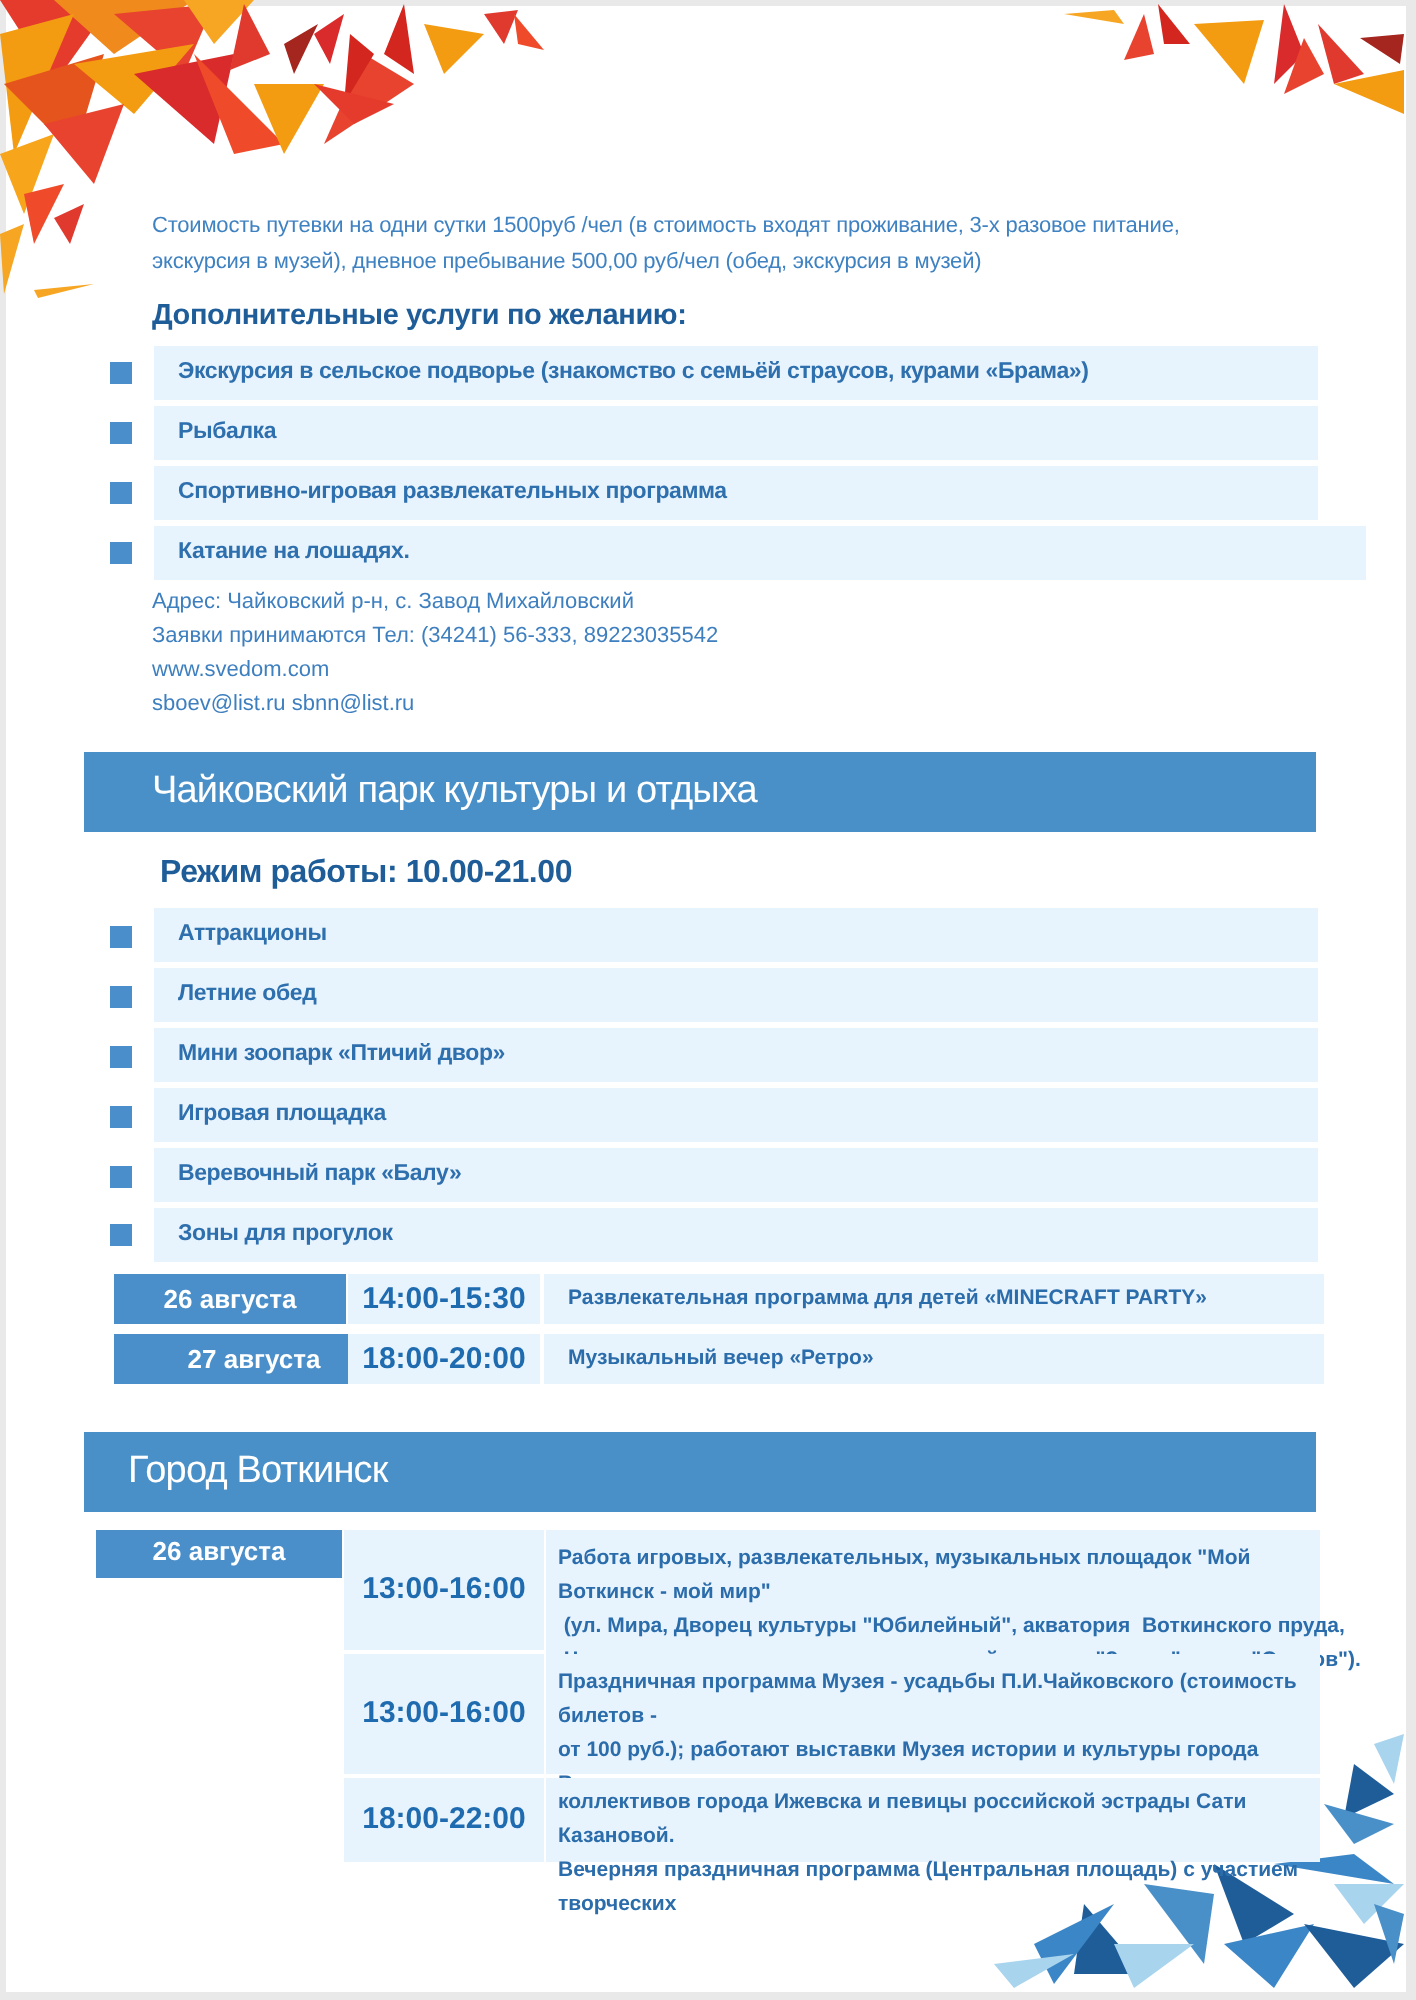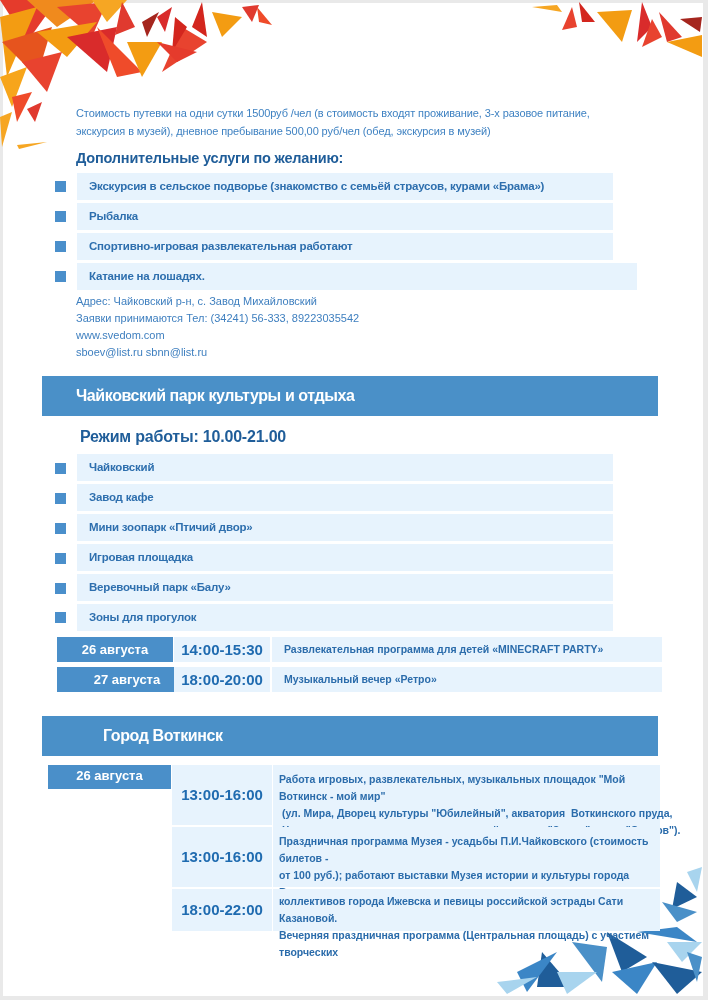--- a/index.html
+++ b/index.html
@@ -3,25 +3,25 @@
 <meta charset="utf-8">
 <style>
   html, body { margin:0; padding:0; background:#e9e9e9; }
   body { width:708px; height:1000px; position:relative; overflow:hidden; font-family:"Liberation Sans", sans-serif; }
   .page { position:absolute; left:3px; top:3px; width:700px; height:993px; background:#ffffff; overflow:hidden; }
   .deco { position:absolute; left:-3px; top:-3px; width:708px; height:1000px; pointer-events:none; }
   .txt { position:absolute; color:#3a7fbf; font-size:11px; line-height:18px; }
   .intro { left:76px; top:104px; width:560px; color:#3f82c2; font-size:11px; line-height:18px; letter-spacing:-0.1px; }
   .subhead { position:absolute; color:#1f5d99; font-weight:bold; font-size:14.5px; letter-spacing:-0.2px; }
   .bullet { position:absolute; left:55px; width:11px; height:11px; background:#4a8fcb; }
-  .row { position:absolute; left:77px; width:536px; height:27px; background:#e7f3fd; }
+  .row { position:absolute; left:77px; width:582px; height:27px; background:#e7f3fd; }
   .row span { position:absolute; left:12px; top:0; line-height:27px; font-size:11.5px; font-weight:bold; color:#2e6fae; letter-spacing:-0.2px; }
   .contact { left:76px; top:293px; font-size:11px; line-height:17px; color:#3e7fbf; }
   .banner { position:absolute; left:42px; width:616px; height:40px; background:#4a90c8; }
-  .banner span { position:absolute; left:34px; top:0; line-height:40px; color:#ffffff; font-weight:bold; font-size:16px; letter-spacing:-0.4px; }
+  .banner span { position:absolute; left:34px; top:0; line-height:40px; color:#ffffff; font-weight:normal; font-size:19px; letter-spacing:-0.4px; }
   .date { position:absolute; background:#4a8fc9; color:#fff; font-weight:bold; font-size:13px; text-align:center; }
   .time { position:absolute; background:#e7f3fd; color:#1f6bb0; font-weight:bold; font-size:15px; text-align:center; }
   .desc { position:absolute; background:#e7f3fd; color:#2b6cab; font-weight:bold; font-size:10.5px; }
 </style>
 </head>
 <body>
 
 <div class="page"></div>
 
 <svg class="deco" viewBox="0 0 708 1000">
@@ -94,21 +94,21 @@
   <div class="bullet" style="top:181px;"></div>
   <div class="row" style="top:173px;">
       <span>Экскурсия в сельское подворье (знакомство с семьёй страусов, курами «Брама»)</span>
     </div>
   <div class="bullet" style="top:211px;"></div>
   <div class="row" style="top:203px;">
       <span>Рыбалка</span>
     </div>
   <div class="bullet" style="top:241px;"></div>
   <div class="row" style="top:233px;">
-      <span>Спортивно-игровая развлекательная работают</span>
+      <span>Спортивно-игровая развлекательных программа</span>
     </div>
   <div class="bullet" style="top:271px;"></div>
   <div class="row" style="top:263px;padding-left:24px;">
       <span>Катание на лошадях.</span>
     </div>
 </div>
 
 <div class="txt contact">
   <div>Адрес: Чайковский р-н, с. Завод Михайловский</div>
   <div>Заявки принимаются Тел: (34241) 56-333, 89223035542</div>
@@ -117,25 +117,25 @@
 </div>
 
 <div class="banner" style="top:376px;">
   <span>Чайковский парк культуры и отдыха</span>
 </div>
 <div class="subhead" style="left:80px;top:428px;font-size:16px;">Режим работы: 10.00-21.00</div>
 
 <div>
   <div class="bullet" style="top:463px;"></div>
   <div class="row" style="top:454px;">
-      <span>Чайковский</span>
+      <span>Аттракционы</span>
     </div>
   <div class="bullet" style="top:493px;"></div>
   <div class="row" style="top:484px;">
-      <span>Завод кафе</span>
+      <span>Летние обед</span>
     </div>
   <div class="bullet" style="top:523px;"></div>
   <div class="row" style="top:514px;">
       <span>Мини зоопарк «Птичий двор»</span>
     </div>
   <div class="bullet" style="top:553px;"></div>
   <div class="row" style="top:544px;">
       <span>Игровая площадка</span>
     </div>
   <div class="bullet" style="top:583px;"></div>
@@ -152,21 +152,21 @@
   <div class="date" style="left:57px;top:637px;width:116px;height:25px;line-height:25px;">26 августа</div>
   <div class="time" style="left:174px;top:637px;width:96px;height:25px;line-height:25px;">14:00-15:30</div>
   <div class="desc" style="left:272px;top:637px;width:390px;height:25px;line-height:25px;padding-left:12px;box-sizing:border-box;">Развлекательная программа для детей «MINECRAFT  PARTY»</div>
 
   <div class="date" style="left:57px;top:667px;width:140px;height:25px;line-height:25px;">27 августа</div>
   <div class="time" style="left:174px;top:667px;width:96px;height:25px;line-height:25px;">18:00-20:00</div>
   <div class="desc" style="left:272px;top:667px;width:390px;height:25px;line-height:25px;padding-left:12px;box-sizing:border-box;">Музыкальный вечер «Ретро»</div>
 </div>
 
 <div class="banner" style="top:716px;">
-  <span style="left:22px;margin-left:39px;">Город Воткинск</span>
+  <span style="left:22px;">Город Воткинск</span>
 </div>
 
 <div>
   <div class="date" style="left:48px;top:765px;width:123px;height:24px;line-height:22px;">26 августа</div>
 
   <div class="time" style="left:172px;top:765px;width:100px;height:60px;line-height:60px;">13:00-16:00</div>
   <div class="desc" style="left:273px;top:765px;width:387px;height:76px;padding:6px 0 0 6px;box-sizing:border-box;line-height:17px;">
     <div>Работа игровых, развлекательных, музыкальных площадок "Мой Воткинск - мой мир"</div>
     <div style="white-space:pre;"> (ул. Мира, Дворец культуры "Юбилейный", акватория  Воткинского пруда,</div>
     <div style="white-space:pre;"> Центральная площадь города, городской стадион "Знамя", пляж "Остров").</div>

